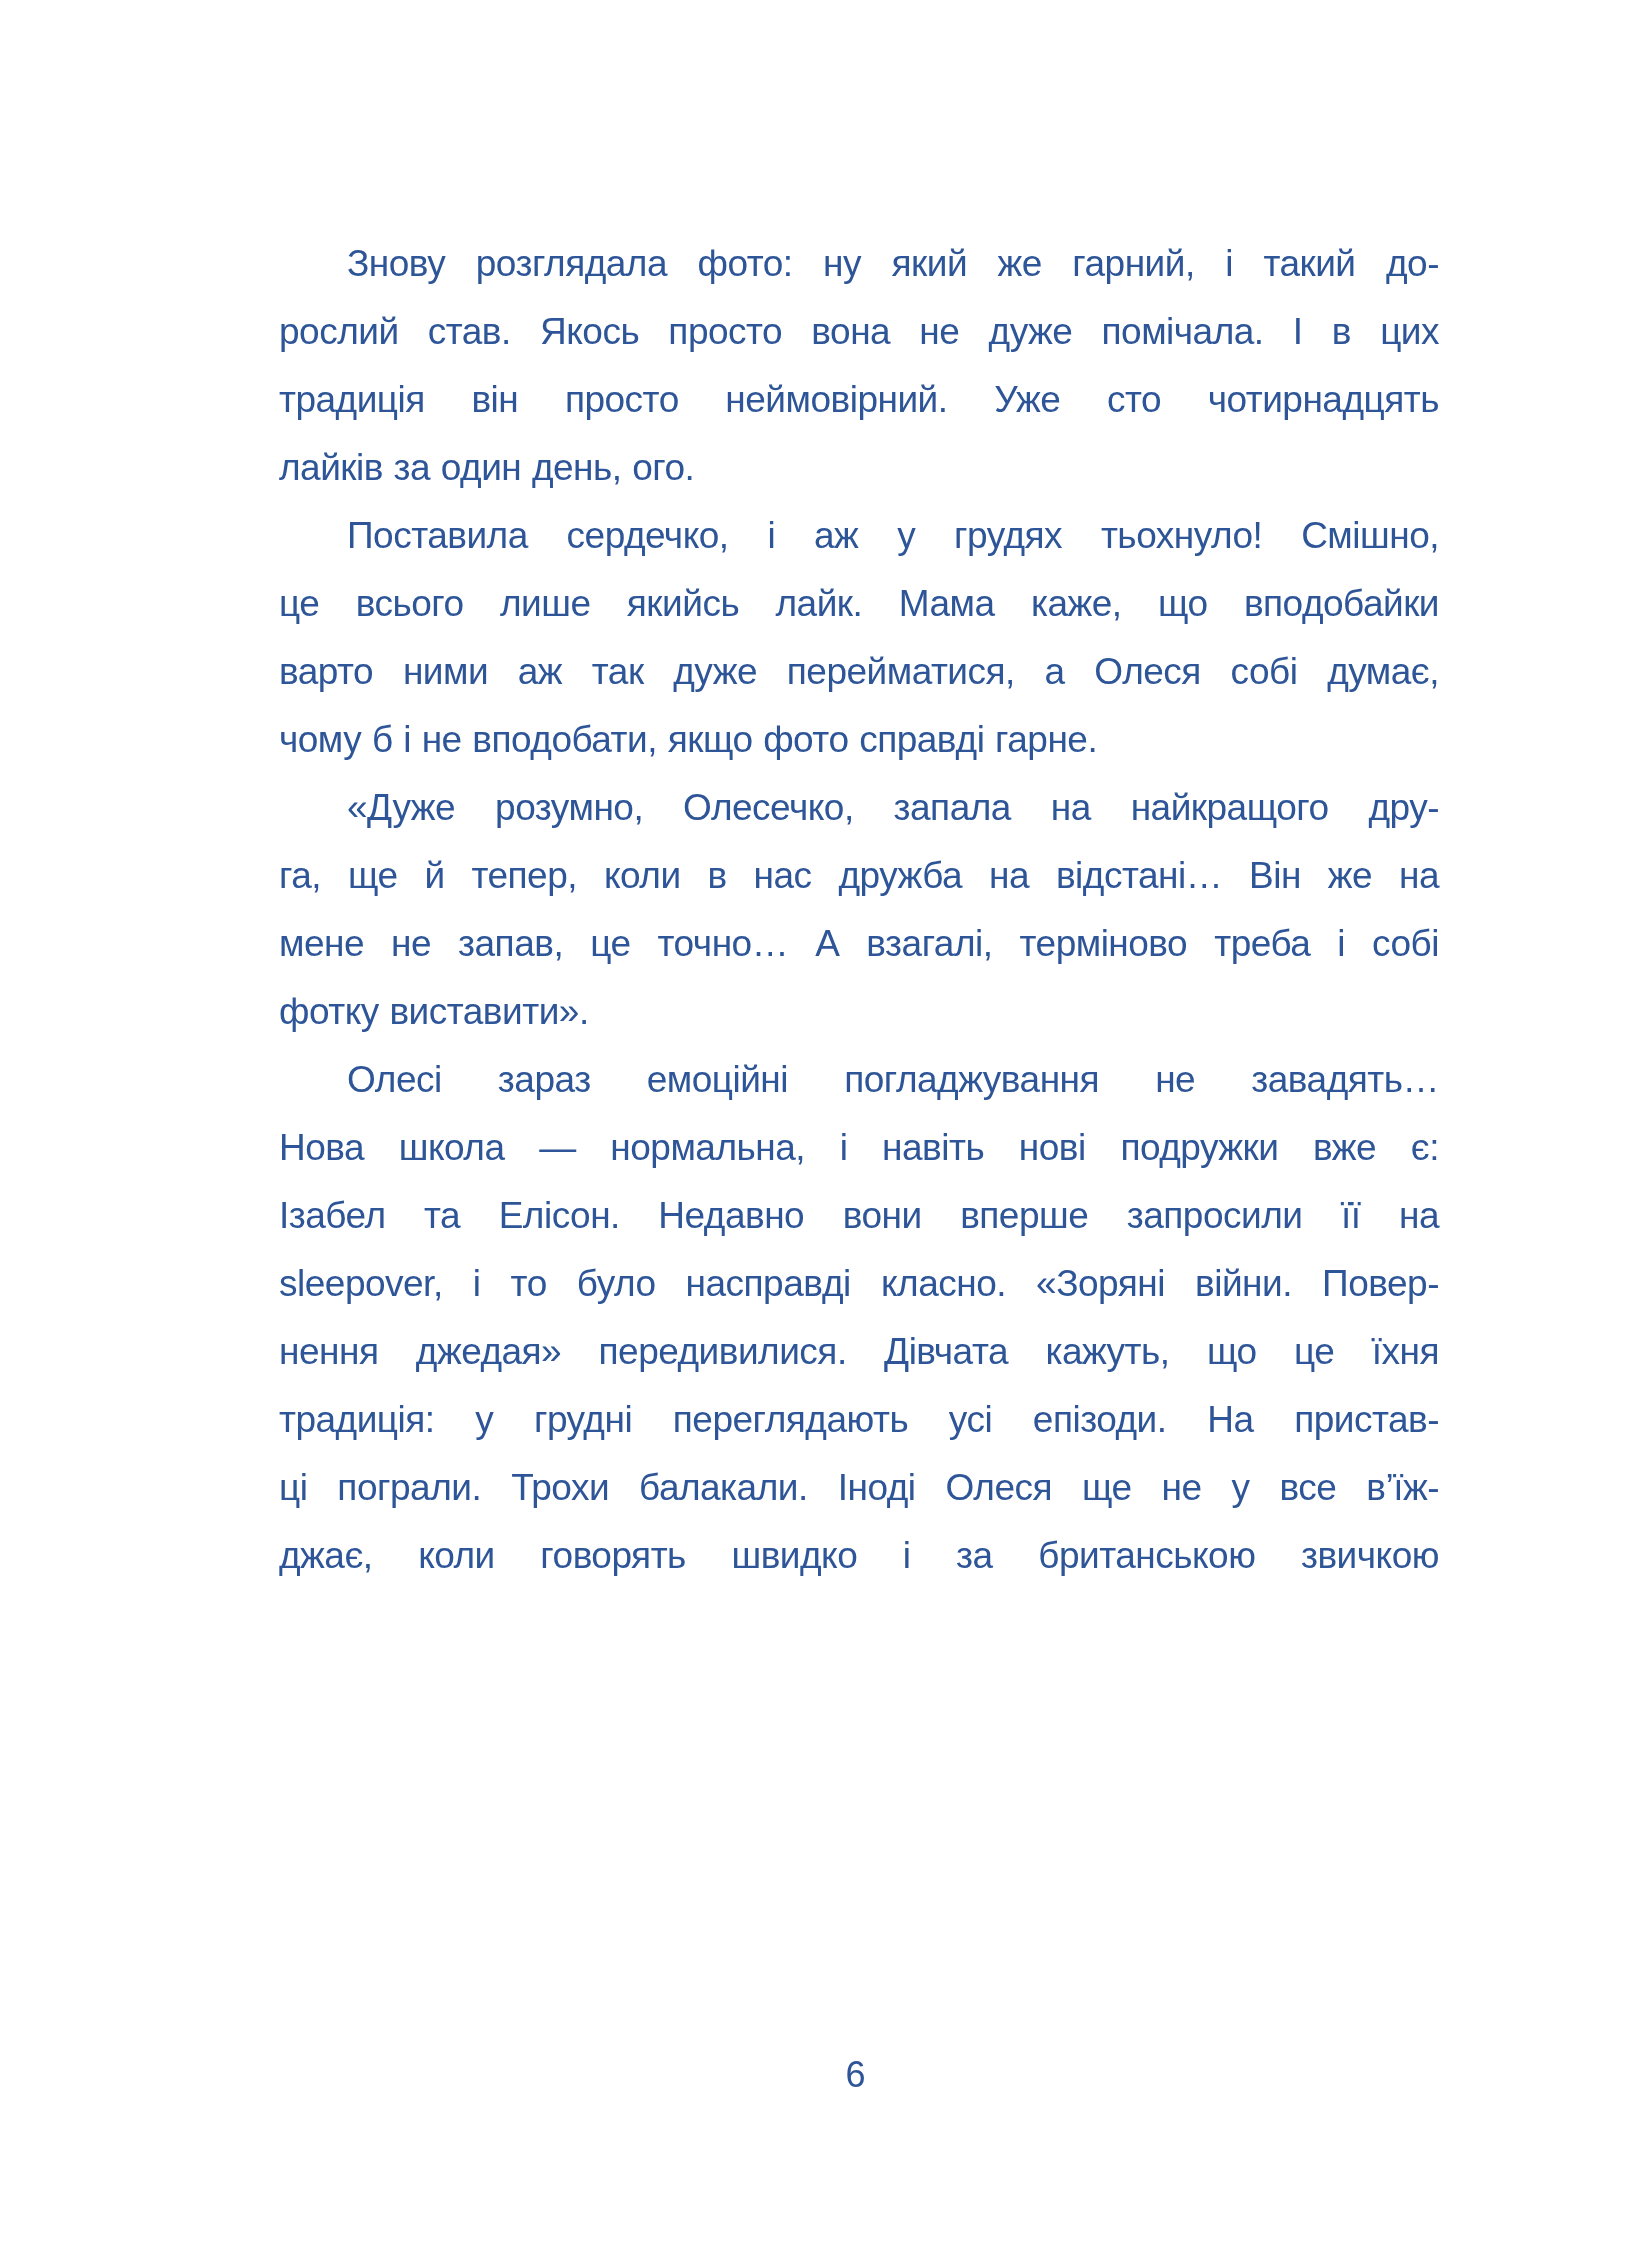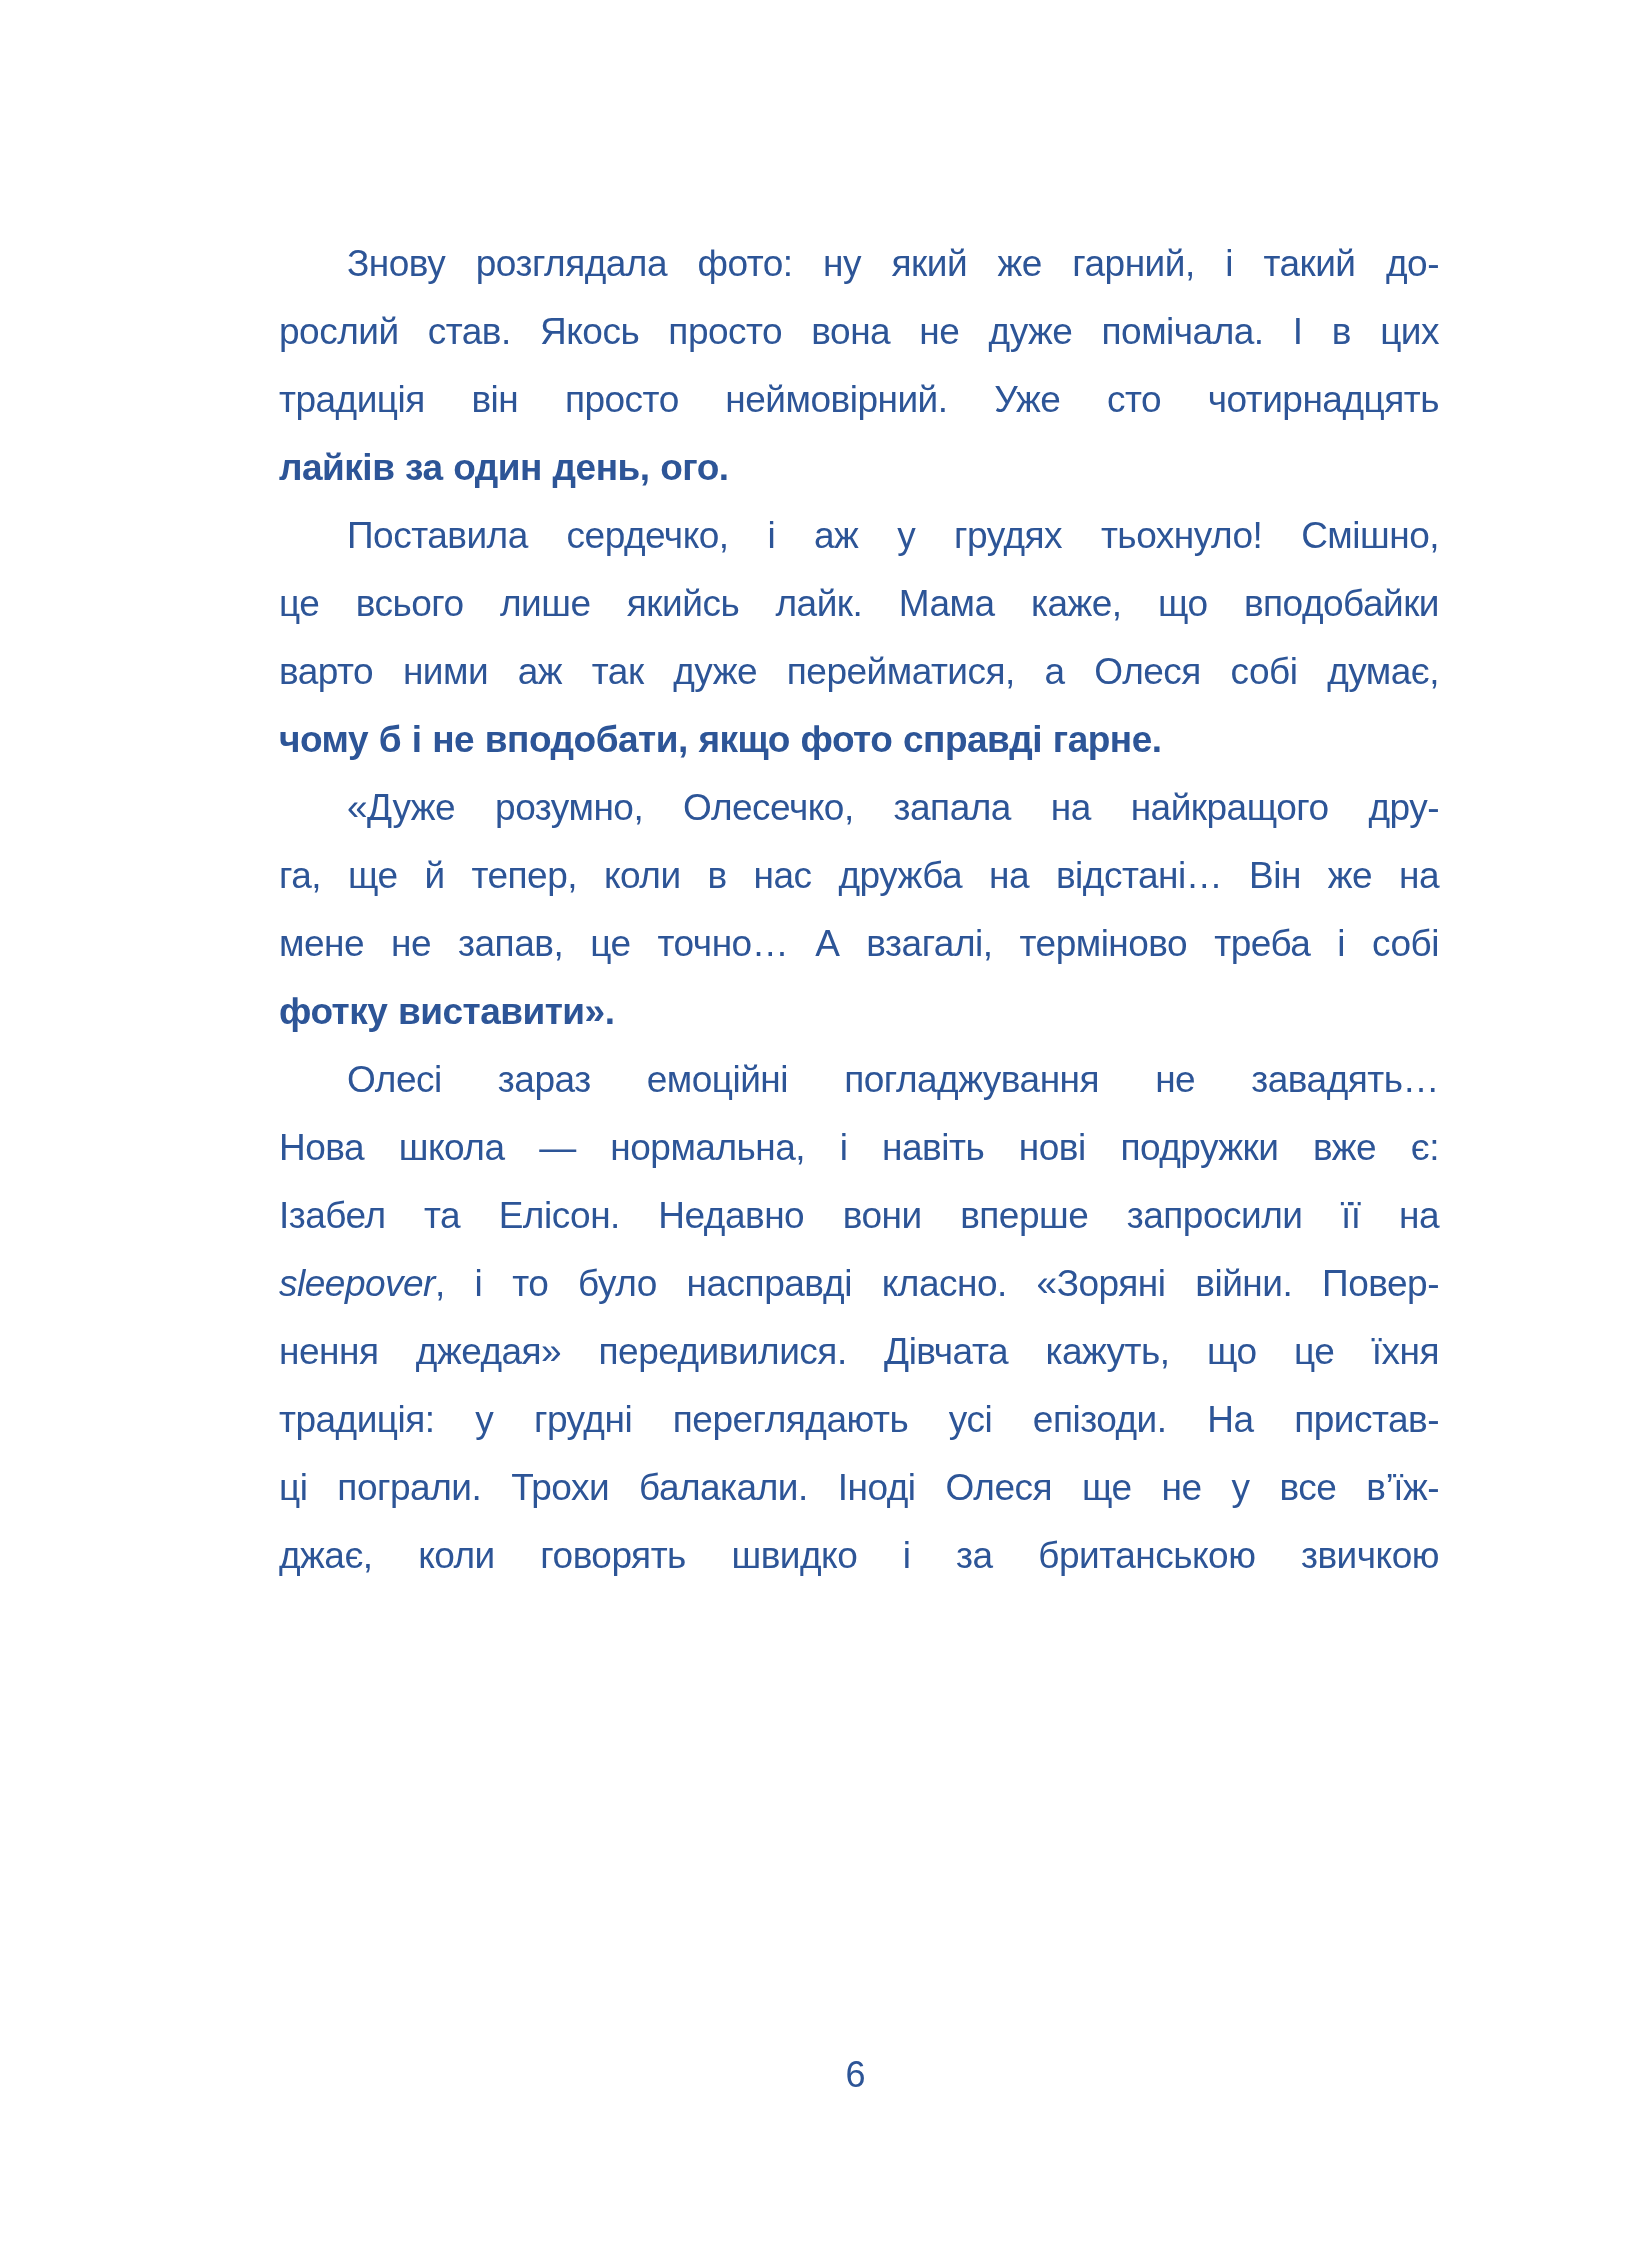--- a/index.html
+++ b/index.html
@@ -36,24 +36,22 @@
     text-align-last: justify;
     white-space: nowrap;
     letter-spacing: -0.5px;
     word-spacing: 0.9px;
   }
   .line.indent {
     padding-left: 68px;
   }
   .line.last {
     text-align-last: left;
-    font-weight: bold;
   }
   .line .it {
-    font-style: italic;
     margin-top: 28px;
   }
   .page-number {
     position: absolute;
     left: 0;
     width: 1636px;
     top: 2053px;
     text-align: center;
     font-size: 36px;
     line-height: 43px;

